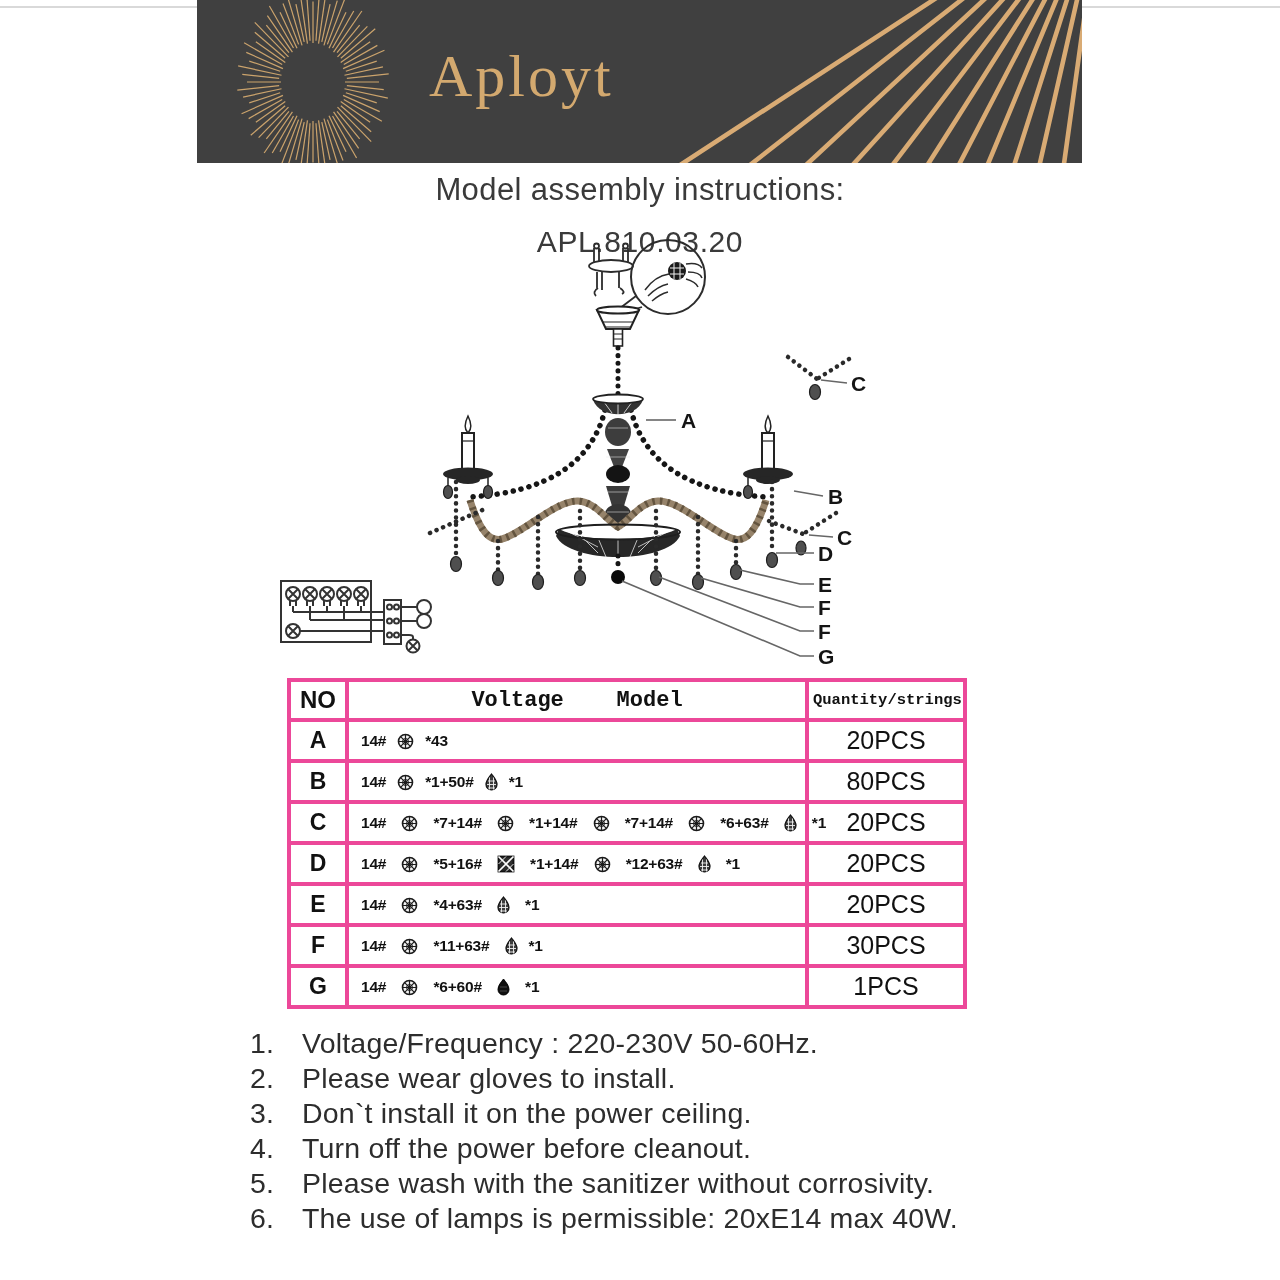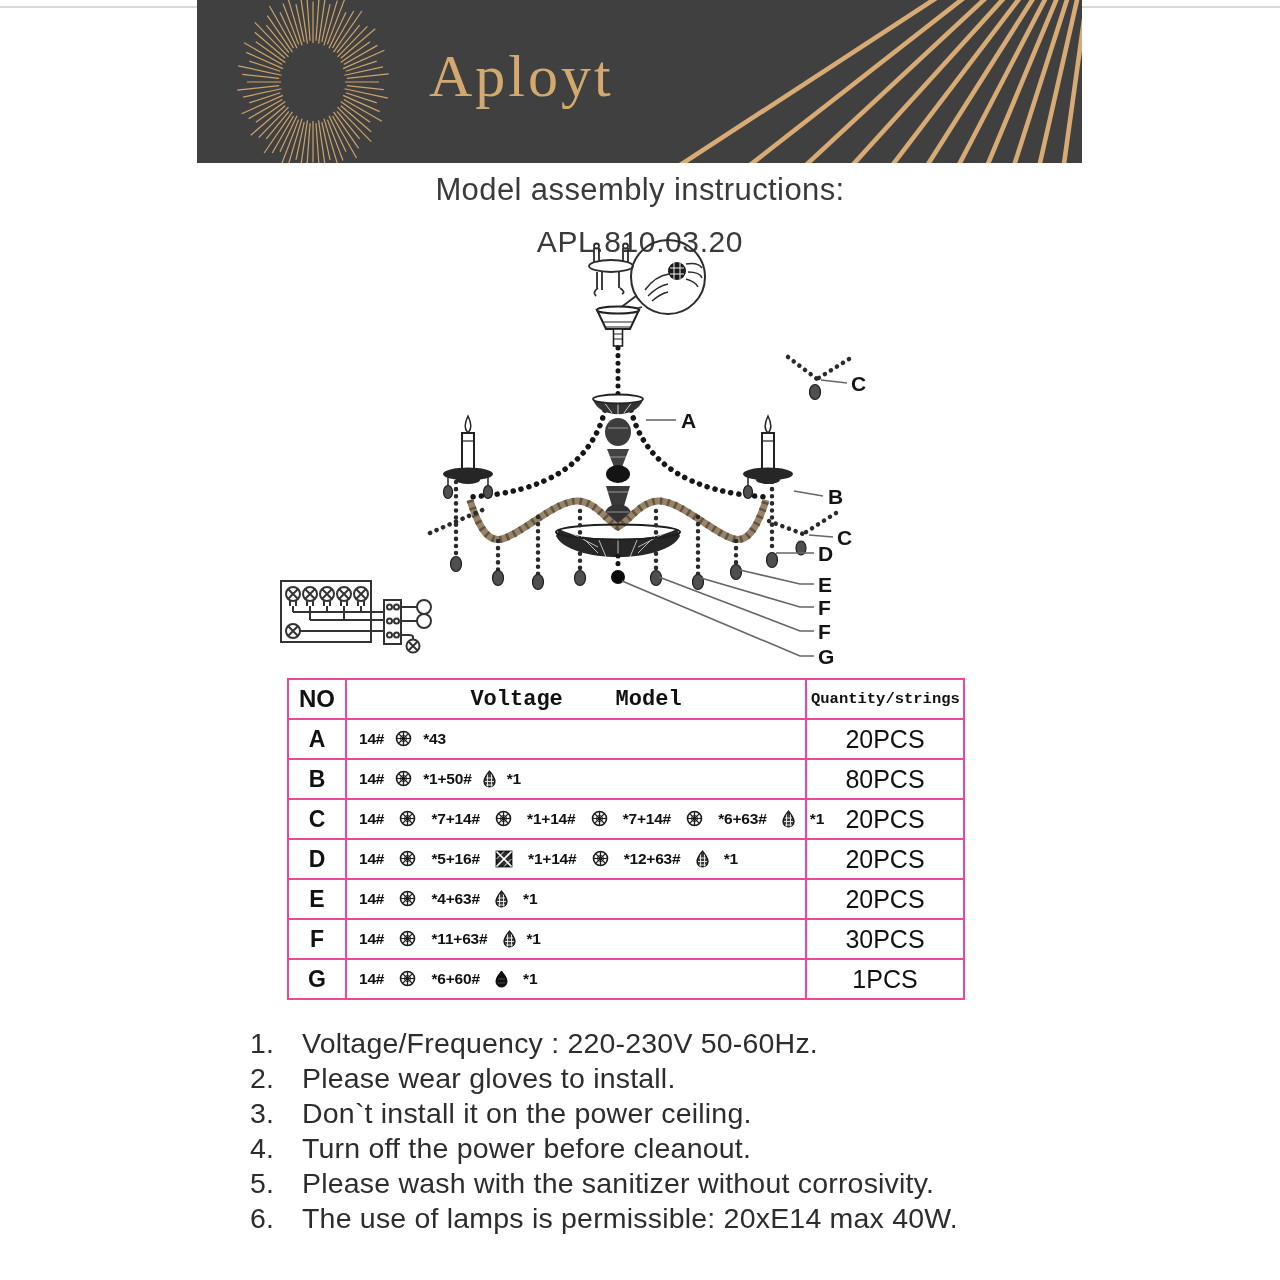--- a/index.html
+++ b/index.html
@@ -28,30 +28,30 @@
   .rope-twist{ stroke:#63543f; stroke-width:7; fill:none; stroke-dasharray:2.5 5; }
   .leader { stroke:#666; stroke-width:1.6; fill:none; }
   .dlabel { font-family:"Liberation Sans", sans-serif; font-weight:bold; font-size:21px; fill:#141414; }
   .sketch { stroke:#2c2c2c; stroke-width:1.8; fill:none; }
   .wire { stroke:#333; stroke-width:2; fill:none; }
   .crystal-drop { fill:#4f4f4f; stroke:#1d1d1d; stroke-width:1.2; }
 
   
   .crystal-table { position:absolute; left:287px; top:678px; width:676px; border-collapse:collapse;
                    table-layout:fixed; color:#111; }
-  .crystal-table td, .crystal-table th { border:2px solid #ec4899; padding:4px; vertical-align:middle; }
+  .crystal-table td, .crystal-table th { border:4px solid #ec4899; padding:4px; vertical-align:middle; }
   .col-no { width:58px; } .col-model { width:460px; } .col-qty { width:158px; }
   .th-row { height:47px; }
   .crystal-table tr { height:40px; }
   .h-no { font-size:24px; font-weight:bold; text-align:center; }
   .h-model { font-family:"Liberation Mono","DejaVu Sans Mono",monospace; font-size:22px; text-align:center; white-space:pre; }
   .h-qty { font-family:"Liberation Mono","DejaVu Sans Mono",monospace; font-size:15.5px; text-align:left; }
   .c-no { font-size:23px; font-weight:bold; text-align:center; }
   .c-spec { padding-left:12px !important; }
-  .spec-wrap { display:flex; align-items:flex-start; gap:9px; }
+  .spec-wrap { display:flex; align-items:flex-end; gap:9px; }
   .spec-text { font-size:15.5px; font-weight:bold; white-space:pre; letter-spacing:-0.2px; }
   .spec-icon { display:inline-flex; align-items:center; margin:0 2px; }
   .c-qty { font-family:Liberation Sans, sans-serif; font-size:25px; text-align:center; }
 
   
   .notes { position:absolute; left:250px; top:1026px; width:1010px; color:#2d2d2d; }
   .note-item { display:flex; line-height:35px; font-size:28.5px; letter-spacing:0.2px; }
   .note-num { width:52px; flex:0 0 52px; }
   .note-text { flex:1; white-space:nowrap; }
 </style>

